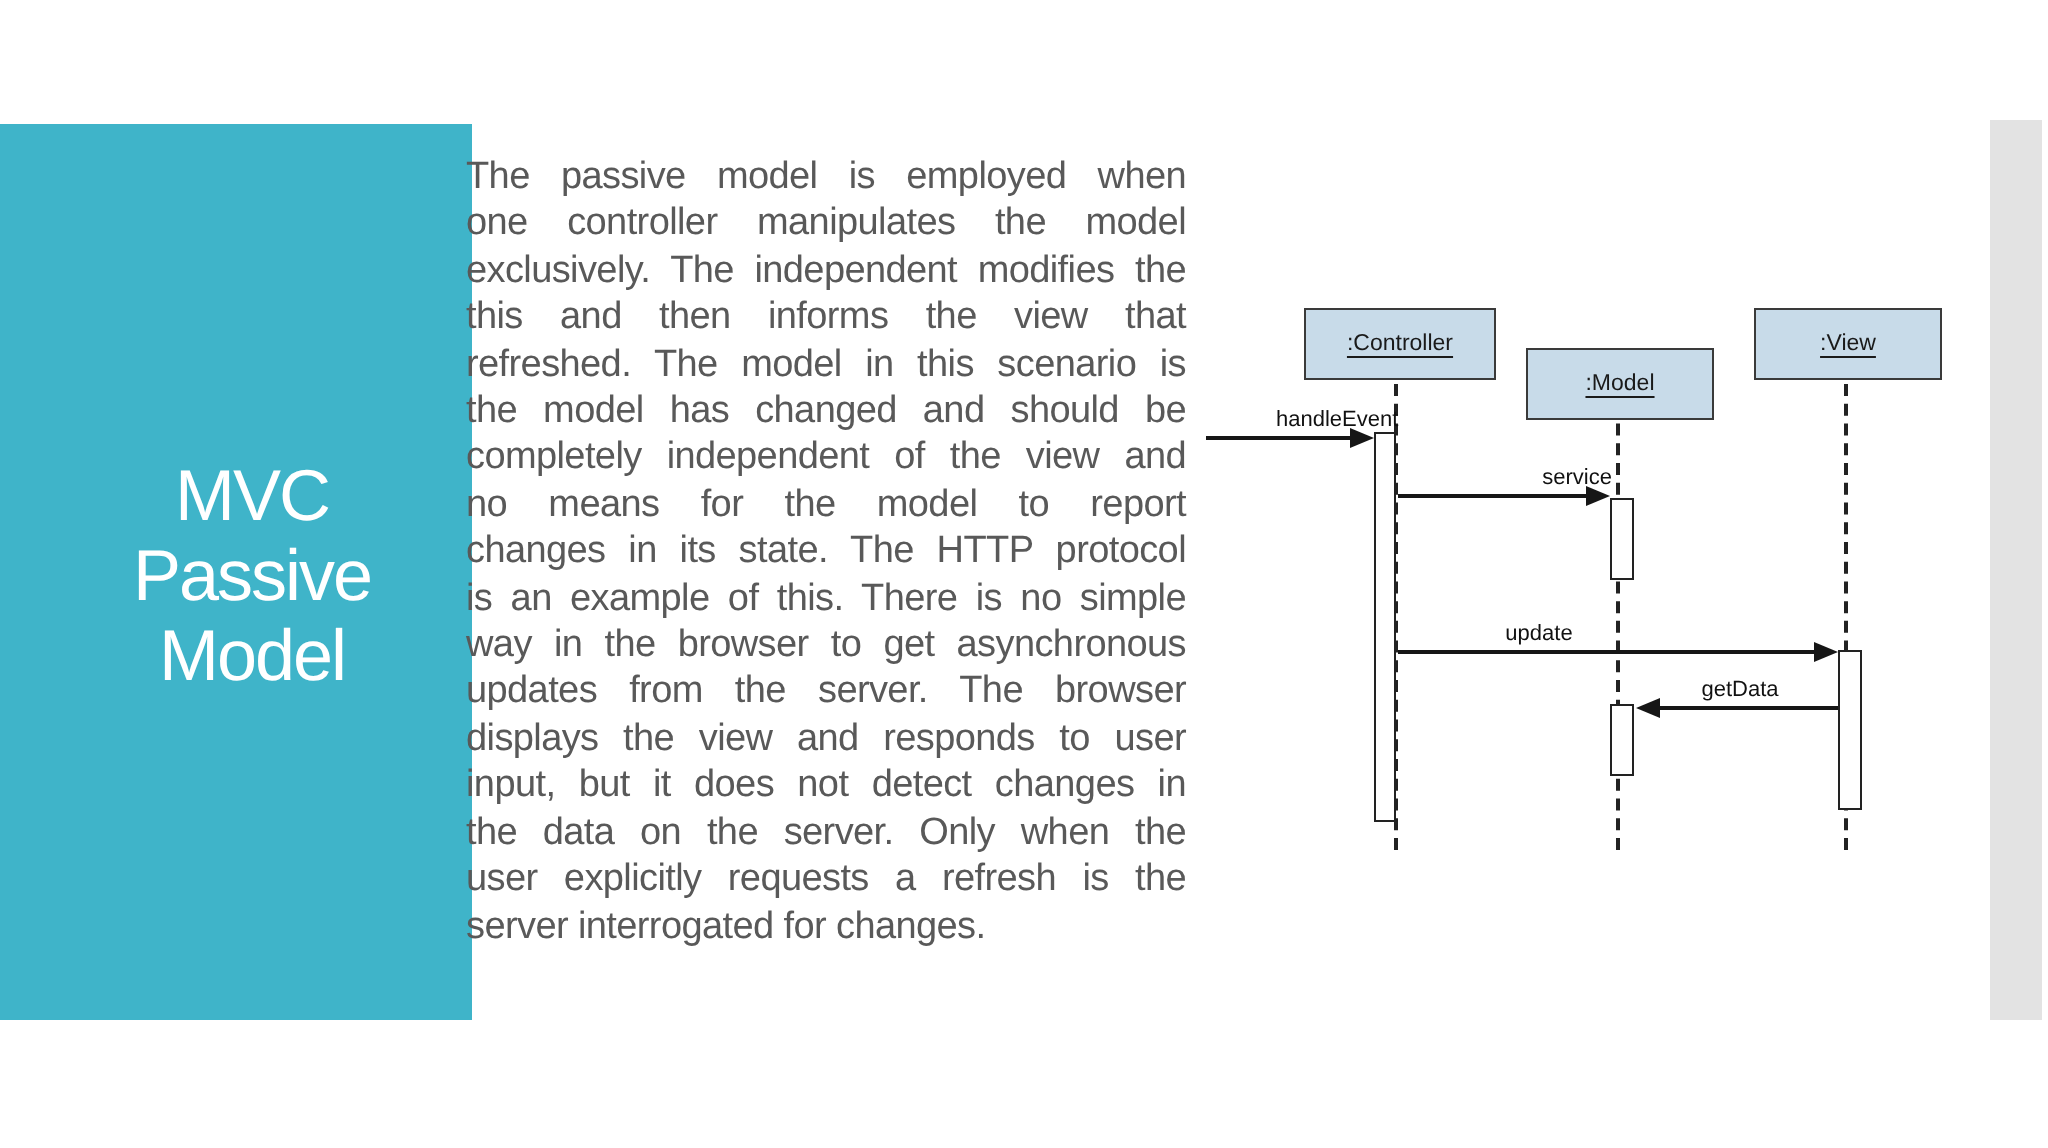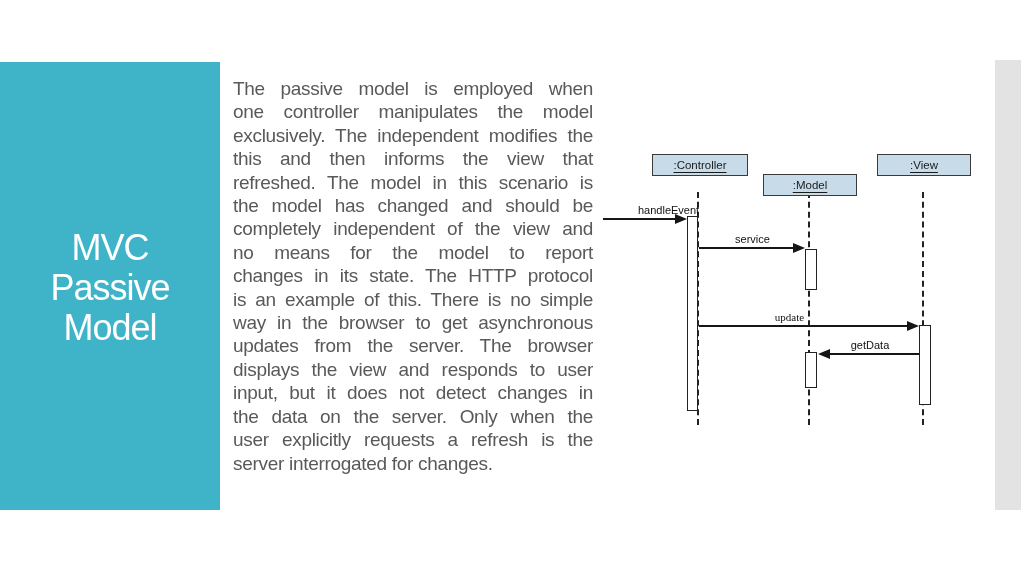--- a/index.html
+++ b/index.html
@@ -1,37 +1,37 @@
 <!DOCTYPE html>
 <html style="--accent-teal: #3fb4c9; --actor-fill: #c8dbe9; --side-strip: #e3e3e3; --body-text: #595959; --title-text: #ffffff; --diagram-stroke: #161616;"><head>
 <meta charset="utf-8">
 <style>
   html,body{margin:0;padding:0;background:#fff;}
   .slide{position:relative;width:1024px;height:574px;background:#ffffff;overflow:hidden;
          font-family:"Liberation Sans",sans-serif;}
 
   
   .band{position:absolute;left:0;top:62px;width:220px;height:448px;background:var(--accent-teal,#3fb4c9);
-        display:flex;align-items:center;justify-content:center;}
+        display:flex;align-items:center;justify-content:center;padding-left:16px;}
   .title{color:var(--title-text,#fff);font-size:36px;line-height:40px;font-weight:300;
          letter-spacing:-1px;text-align:center;padding-top:4px;}
 
   
   .body-text{position:absolute;left:233px;top:77px;width:360px;
              font-size:19px;line-height:23.4px;letter-spacing:-0.3px;
              color:var(--body-text,#595959);}
   .bline{text-align:justify;text-align-last:justify;white-space:nowrap;}
   .bline-last{text-align-last:left;}
 
   
   .side-strip{position:absolute;left:995px;top:60px;width:26px;height:450px;
               background:var(--side-strip,#e3e3e3);}
 
   
-  .actor{position:absolute;top:154px;height:22px;background:var(--actor-fill,#c8dbe9);
+  .actor{position:absolute;top:154px;height:36px;background:var(--actor-fill,#c8dbe9);
          border:1.5px solid #3a3a3a;box-sizing:border-box;
          display:flex;align-items:center;justify-content:center;}
   .actor-label{font-size:11.5px;color:#1a1a1a;text-decoration:underline;text-underline-offset:3px;}
   .actor-ctrl{left:652px;width:96px;}
   .actor-model{left:763px;width:94px;margin-top:20px;}
   .actor-view{left:877px;width:94px;}
 
   .lifeline{position:absolute;top:192px;height:233px;width:0;border-left:2px dashed #222;}
   .ll-ctrl{left:697px;}
   .ll-model{left:808px;}
@@ -103,25 +103,25 @@
 
     <div class="activation act-ctrl"></div>
     <div class="activation act-model1"></div>
     <div class="activation act-model2"></div>
     <div class="activation act-view"></div>
 
     <div class="mlabel" style="left:638px;top:204px;">handleEvent</div>
     <div class="mline" style="left:603px;top:218px;width:73px;"></div>
     <div class="arrow arrow-r" style="left:675px;top:214px;"></div>
 
-    <div class="mlabel mlabel-c" style="left:699px;top:233px;width:107px;">service</div>
+    <div class="mlabel mlabel-c" style="left:699px;top:233px;width:107px;text-align:right;">service</div>
     <div class="mline" style="left:699px;top:247px;width:95px;"></div>
     <div class="arrow arrow-r" style="left:793px;top:243px;"></div>
 
-    <div class="mlabel mlabel-c" style="left:679px;top:311px;width:221px;font-family:Liberation Serif, serif;">update</div>
+    <div class="mlabel mlabel-c" style="left:659px;top:311px;width:221px;">update</div>
     <div class="mline" style="left:699px;top:325px;width:209px;"></div>
     <div class="arrow arrow-r" style="left:907px;top:321px;"></div>
 
     <div class="mlabel mlabel-c" style="left:820px;top:339px;width:100px;">getData</div>
     <div class="mline" style="left:830px;top:353px;width:89px;"></div>
     <div class="arrow arrow-l" style="left:818px;top:349px;"></div>
 
   </div>
 </div>
 

